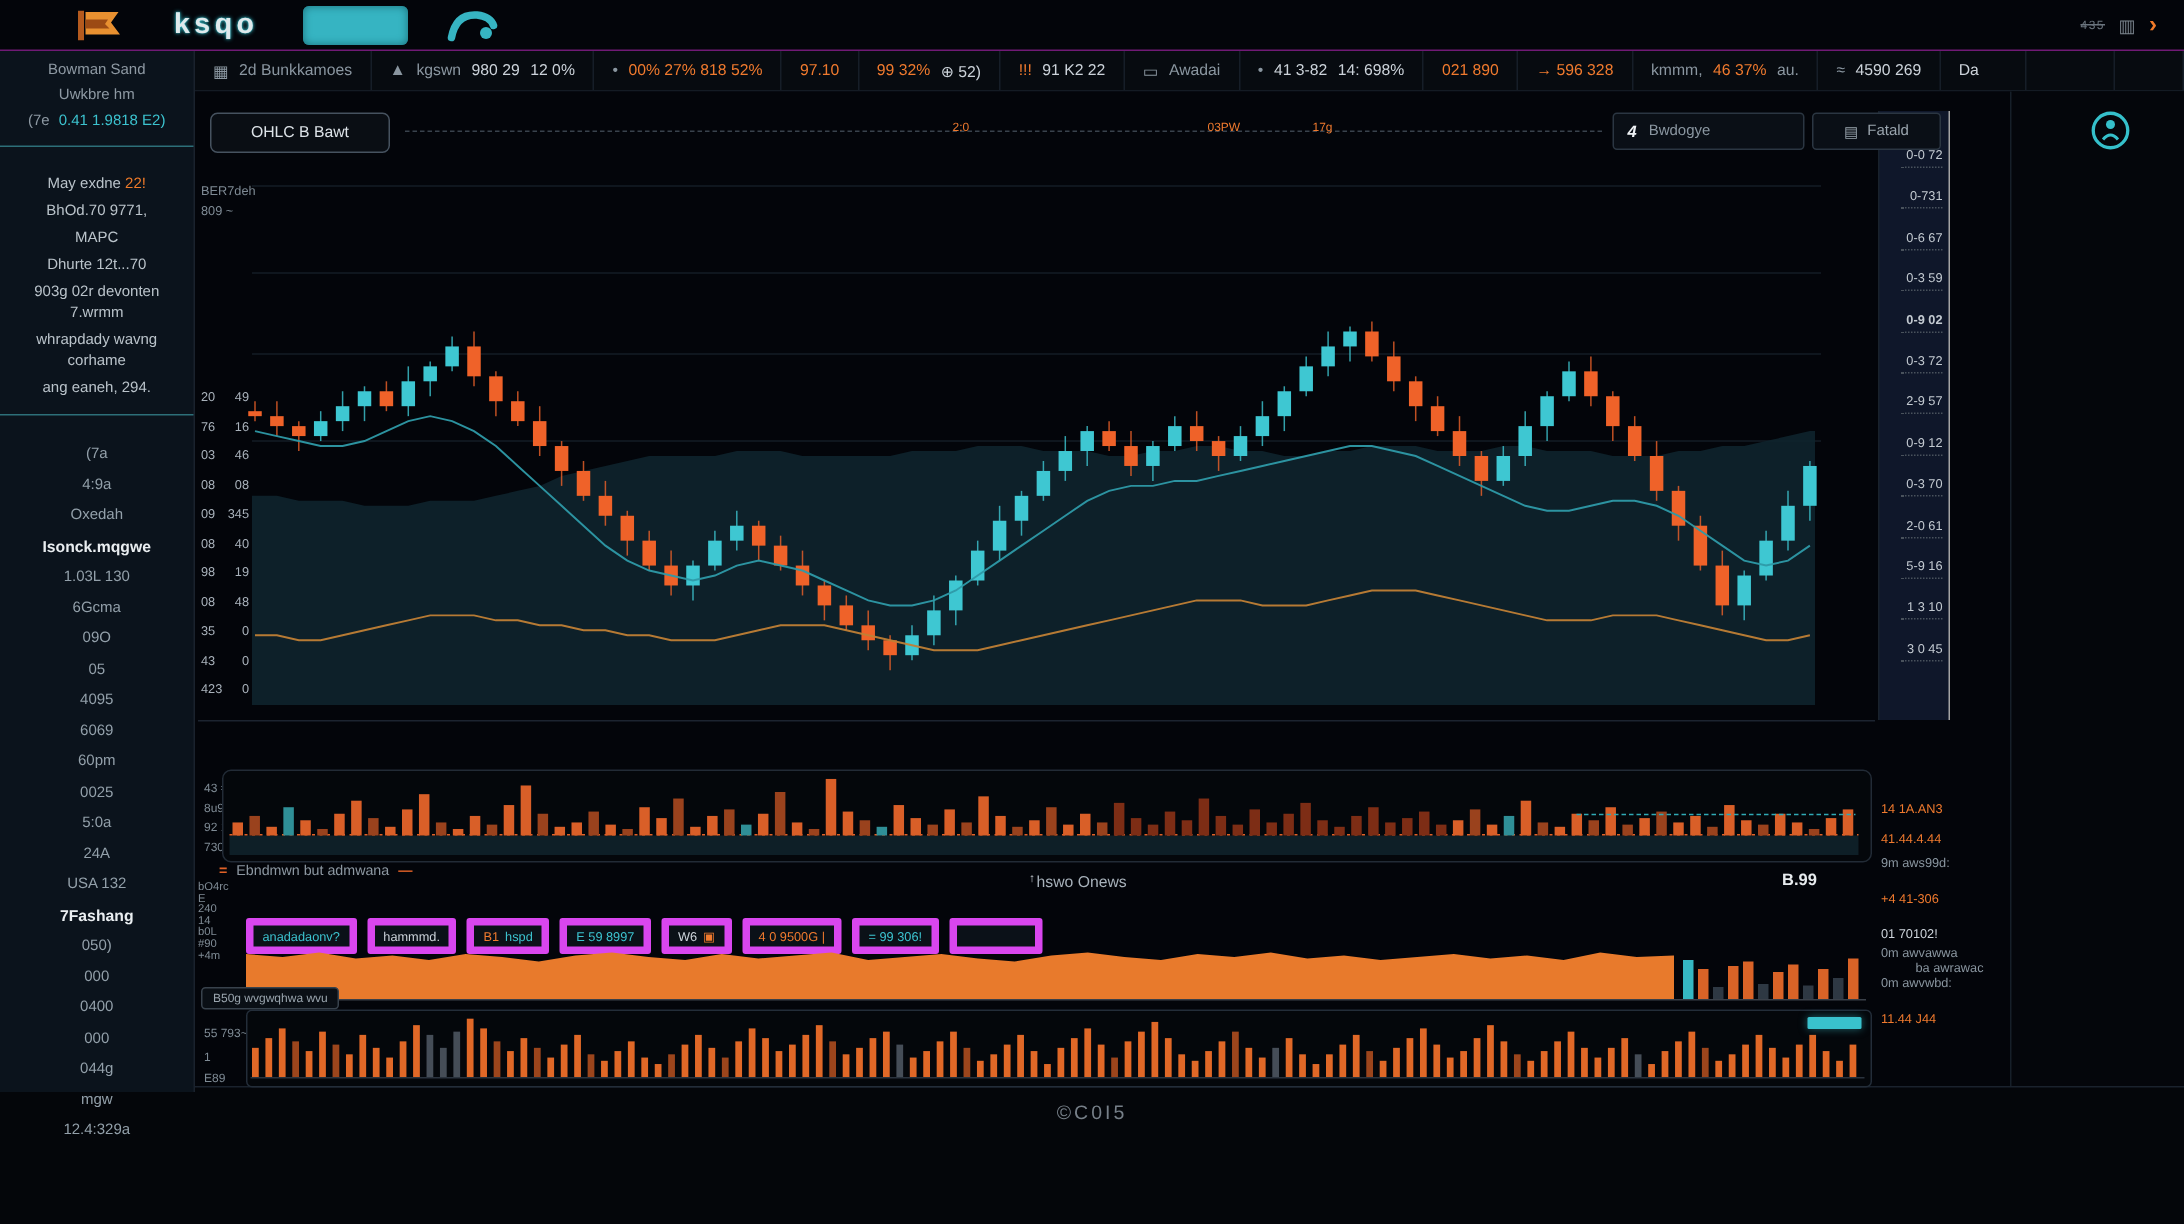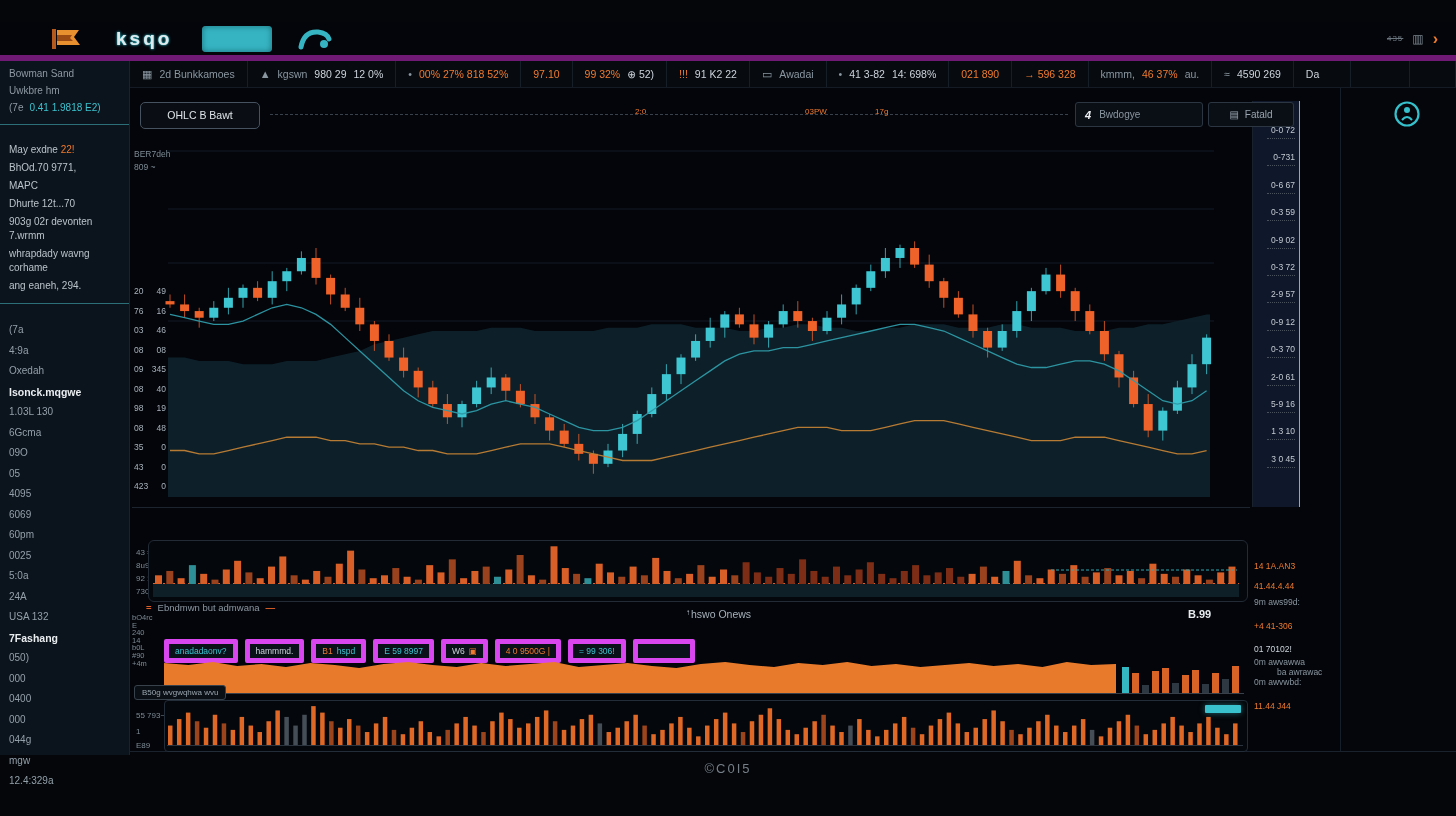--- a/index.html
+++ b/index.html
@@ -1,40 +1,40 @@
 <!DOCTYPE html>
 <html><head>
 <meta charset="utf-8">
 <style>
   html,body{margin:0;padding:0;background:#000;}
   .app{position:relative;width:1456px;height:816px;background:#04060a;overflow:hidden;
        font-family:"Liberation Sans",sans-serif;color:#cfd6dc;}
   
-  .topbar{height:33px;background:#03050a;display:flex;align-items:center;border-bottom:6px solid #701a75;margin-top:22px;}
+  .topbar{height:33px;background:#03050a;display:flex;align-items:center;border-bottom:1px solid #701a75;}
   .flag{margin-left:52px;}
   .logo{margin-left:34px;font-size:19px;font-weight:bold;letter-spacing:3px;color:#dfe9ec;
         text-shadow:0 0 3px #35c3cf,0 0 1px #35c3cf;}
   .tile{margin-left:30px;width:70px;height:26px;border-radius:4px;background:#36b4c2;
         box-shadow:inset 0 0 6px #1b6f7a;}
   .swoosh{margin-left:26px;}
   .tb-right{margin-left:auto;margin-right:18px;display:flex;align-items:center;gap:9px;}
   .tb-meta{font-size:8px;color:#6b757e;letter-spacing:1px;text-decoration:line-through;}
   .tb-box{font-size:12px;color:#7b858e;}
   .tb-chev{font-size:16px;font-weight:bold;color:#f07b2a;line-height:10px;}
   
   .header{height:38px;background:#060a0f;display:flex;align-items:center;border-bottom:1px solid #10161d;}
   .donut{margin-left:12px;width:20px;height:20px;border-radius:50%;border:3px solid #2fb3c0;}
   .hrect{margin-left:10px;width:12px;height:19px;background:#2fb3c0;border-radius:1px;box-shadow:inset 0 3px 0 #0a3d44;}
   .session{margin-left:18px;font-size:11px;color:#7e8993;letter-spacing:1px;}
   .title{margin-left:14px;font-size:21px;font-weight:bold;color:#f3f5f7;letter-spacing:.5px;}
   .hdr-dot{position:absolute;left:1198px;top:44px;width:9px;height:9px;border-radius:50%;background:#e2611e;box-shadow:0 0 5px #e2611e;}
   .hdr-box{position:absolute;left:1232px;top:44px;width:112px;height:15px;border:1px solid #1c2530;border-radius:2px;background:#070b10;}
   
   .body{display:flex;height:694px;}
-  .sidebar{width:150px;background:#0b131c;border-right:1px solid #1a222d;padding-top:4px;box-sizing:border-box;}
+  .sidebar{width:150px;background:#0b131c;border-right:1px solid #1a222d;padding-top:4px;box-sizing:border-box;text-align:center;}
   .s-item{padding:2px 9px;font-size:10px;color:#8e99a3;line-height:13px;}
   .s-lt{color:#bac3ca;line-height:14px;}
   .s-row{padding:0 9px;height:20.5px;line-height:20.5px;font-size:10px;color:#93a0aa;}
   .s-rowb{padding:0 9px;height:20.5px;line-height:20.5px;font-size:10.5px;color:#e9edf0;font-weight:bold;}
   .s-div{border:none;border-top:1px solid #2d6f78;margin:8px 0 16px 0;}
   .s-val{color:#3cc3cf;margin-left:6px;}
   .s-or{color:#f07b2a;}
   .rightcol{width:1326px;display:flex;flex-direction:column;}
   
   .toolbar{height:26px;background:#070b10;border-bottom:1px solid #141b24;display:flex;align-items:stretch;}
@@ -443,21 +443,21 @@
               <div class="rx-tick"></div>
             </div>
             <div class="rx-item" style="top: 78.8px;">
               <div>0-6 67</div>
               <div class="rx-tick"></div>
             </div>
             <div class="rx-item" style="top: 106.2px;">
               <div>0-3 59</div>
               <div class="rx-tick"></div>
             </div>
-            <div class="rx-item" style="top: 133.6px;">
+            <div class="rx-item" style="top: 133.6px; font-weight: bold;">
               <div>0-9 02</div>
               <div class="rx-tick"></div>
             </div>
             <div class="rx-item" style="top: 161px;">
               <div>0-3 72</div>
               <div class="rx-tick"></div>
             </div>
             <div class="rx-item" style="top: 188.4px;">
               <div>2-9 57</div>
               <div class="rx-tick"></div>

